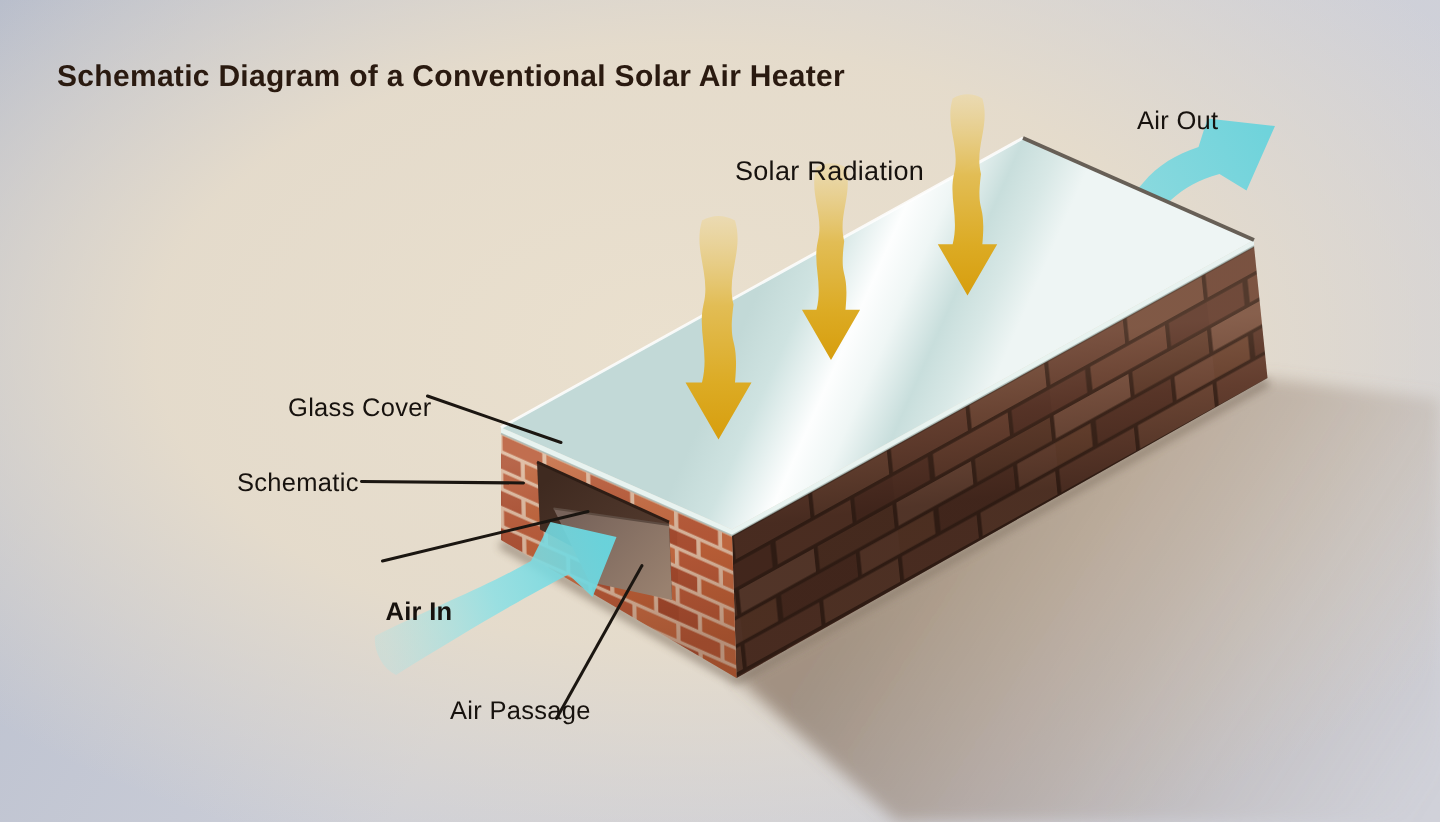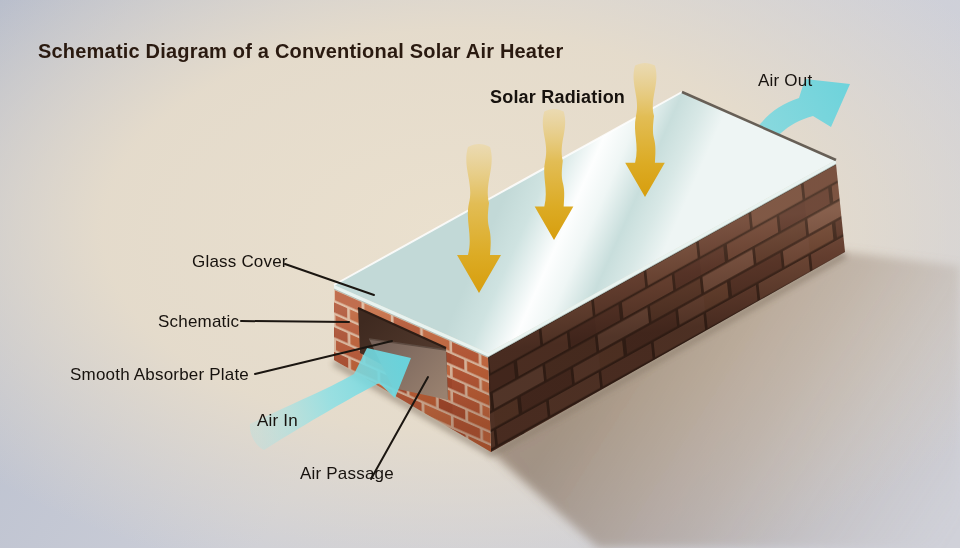--- a/index.html
+++ b/index.html
@@ -149,21 +149,20 @@
 
   <g stroke="#1b1611" stroke-width="2" stroke-linecap="round">
     <line x1="285" y1="264" x2="374" y2="295"></line>
     <line x1="241" y1="321" x2="349" y2="322"></line>
     <line x1="255" y1="374" x2="392" y2="341"></line>
     <line x1="428" y1="377" x2="371" y2="479"></line>
   </g>
 </svg>
 
 <div class="title">Schematic Diagram of a Conventional Solar Air Heater</div>
-<div class="lbl big" style="left:490px;top:87px;font-weight:bold;">Solar Radiation</div>
+<div class="lbl big" style="left:490px;top:104px;">Solar Radiation</div>
 <div class="lbl" style="left:758px;top:71px;">Air Out</div>
-<div class="lbl" style="left:192px;top:252px;">Glass Cover</div>
+<div class="lbl" style="left:192px;top:262px;">Glass Cover</div>
 <div class="lbl" style="left:158px;top:312px;">Schematic</div>
-<div class="lbl" style="left:70px;top:365px;">Smooth Absorber Plate</div>
-<div class="lbl" style="left:257px;top:411px;">Air In</div>
+<div class="lbl" style="left:257px;top:398px;font-weight:bold;">Air In</div>
 <div class="lbl" style="left:300px;top:464px;">Air Passage</div>
 
 </div>
 
 </body></html>

